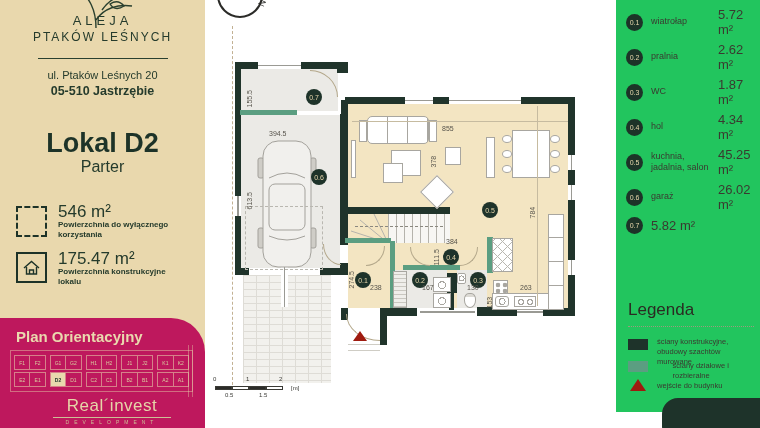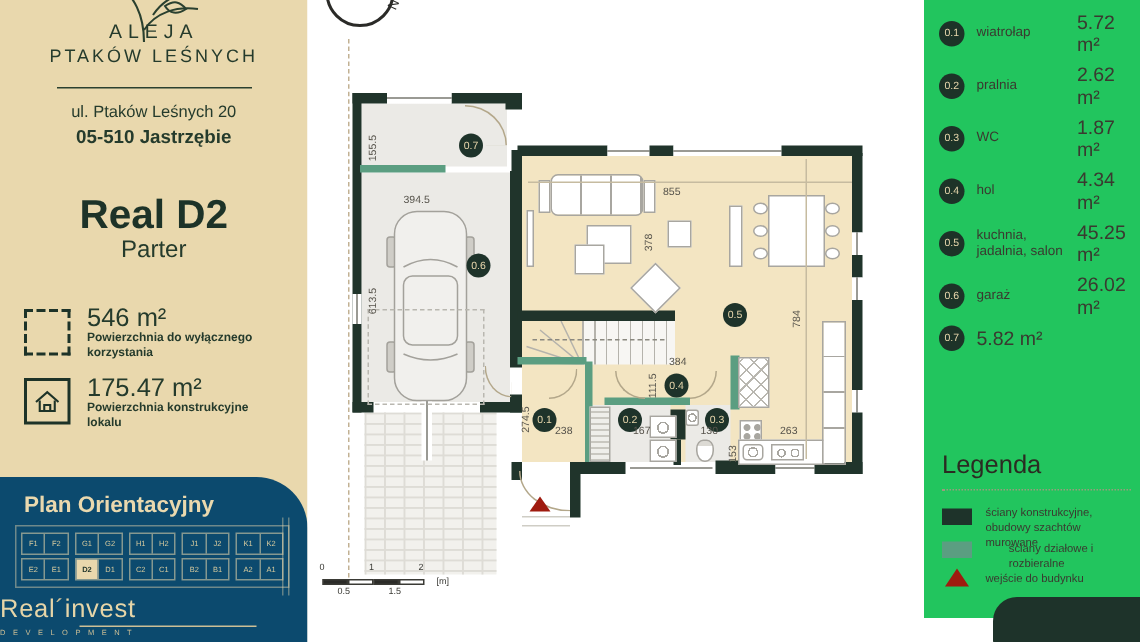--- a/index.html
+++ b/index.html
@@ -14,30 +14,30 @@
   .addr1{left:0;top:69px;width:205px;text-align:center;font-size:11px}
   .addr2{left:0;top:84px;width:205px;text-align:center;font-size:12.5px;font-weight:bold}
   .unitT{left:0;top:128px;width:205px;text-align:center;font-size:27px;font-weight:bold;color:#1d3328}
   .unitF{left:0;top:158px;width:205px;text-align:center;font-size:16px}
   .aIcon1{left:16px;top:206px;width:27px;height:27px;border:2px dashed #1d3328}
   .aIcon2{left:16px;top:252px;width:27px;height:27px;border:2px solid #1d3328;display:flex;align-items:center;justify-content:center}
   .aVal1{left:58px;top:202px;font-size:17px}
   .aVal2{left:58px;top:249px;font-size:17px}
   .aLab1{left:58px;top:220px;width:120px;font-size:8px;font-weight:bold;line-height:1.2}
   .aLab2{left:58px;top:267px;width:120px;font-size:8px;font-weight:bold;line-height:1.2}
-  .panel{left:0;top:318px;width:205px;height:110px;background:#0c4a6e;border-top-right-radius:34px;color:#ead9ae}
+  .panel{left:0;top:318px;width:205px;height:110px;background:#be185d;border-top-right-radius:34px;color:#ead9ae}
   .poTitle{left:16px;top:10px;font-size:15px;font-weight:bold}
   .site{left:10px;top:32px;width:183px;height:42px;border:1px solid rgba(233,216,173,.45);padding:2px 3px;box-sizing:border-box}
   .srow{display:flex;gap:4px;margin-top:2px}
   .unit{width:30px;height:13px;border:1px solid rgba(233,216,173,.55);display:flex}
   .unit span{flex:1;font-size:5px;color:#d9cc9f;display:flex;align-items:center;justify-content:center}
   .unit .u-b{border-left:1px solid rgba(233,216,173,.55)}
   .unit[data-hl="a"] .u-a{background:#e9d8ad;color:#1e332a;font-weight:bold}
   .road{right:-1px;top:-6px;width:3px;height:52px;border-left:1px solid rgba(233,216,173,.4);border-right:1px solid rgba(233,216,173,.4)}
-  .dev{left:0;top:78px;width:224px;text-align:left;color:#e6d5a8}
+  .dev{left:0;top:78px;width:224px;text-align:center;color:#e6d5a8}
   .devName{font-size:17px;letter-spacing:.5px}
   .devRule{width:118px;height:0;border-top:1px solid #cdbf96;margin:1px auto}
   .devSub{font-size:5px;letter-spacing:5px;color:#cdbf96}
   
   .rp{left:616px;top:0;width:150px;height:412px;background:#22c55e;color:#33332a}
   .room-list{position:absolute;left:10px;top:7px;width:136px}
   .room-row{display:grid;grid-template-columns:21px 63px 1fr;column-gap:4px;align-items:center;margin-bottom:5px;min-height:17px}
   .room-badge{width:17px;height:17px;border-radius:50%;background:#1d3328;color:#e9d8ad;font-size:7px;display:flex;align-items:center;justify-content:center}
   .room-name{font-size:9px;line-height:1.25;color:#3a3a30}
   .room-area{font-size:13px;color:#3a3a30}
@@ -90,21 +90,21 @@
         <path d="M44 24 c6 -4 10 -3 14 2 c-6 4 -11 3 -14 -2 z"></path>
         <path d="M52 12 c5 -5 10 -5 14 -1 c-5 5 -10 5 -14 1 z"></path>
         <path d="M18 18 c-2 -7 1 -12 7 -14 c2 7 -1 12 -7 14 z"></path>
       </g>
     </svg>
     <div class="abs brand1">ALEJA</div>
     <div class="abs brand2">PTAKÓW LEŚNYCH</div>
     <div class="abs rule"></div>
     <div class="abs addr1">ul. Ptaków Leśnych 20</div>
     <div class="abs addr2">05-510 Jastrzębie</div>
-    <div class="abs unitT">Real D2</div>
+    <div class="abs unitT">Lokal D2</div>
     <div class="abs unitF">Parter</div>
 
     <div class="abs aIcon1"></div>
     <div class="abs aVal1">546 m²</div>
     <div class="abs aLab1">Powierzchnia do wyłącznego korzystania</div>
 
     <div class="abs aIcon2">
       <svg width="17" height="15" viewBox="0 0 17 15" fill="none" stroke="#1d3328" stroke-width="1.4">
         <path d="M1 8 L8.5 1.5 L16 8"></path>
           <path d="M3.5 7 V14 H13.5 V7"></path>

